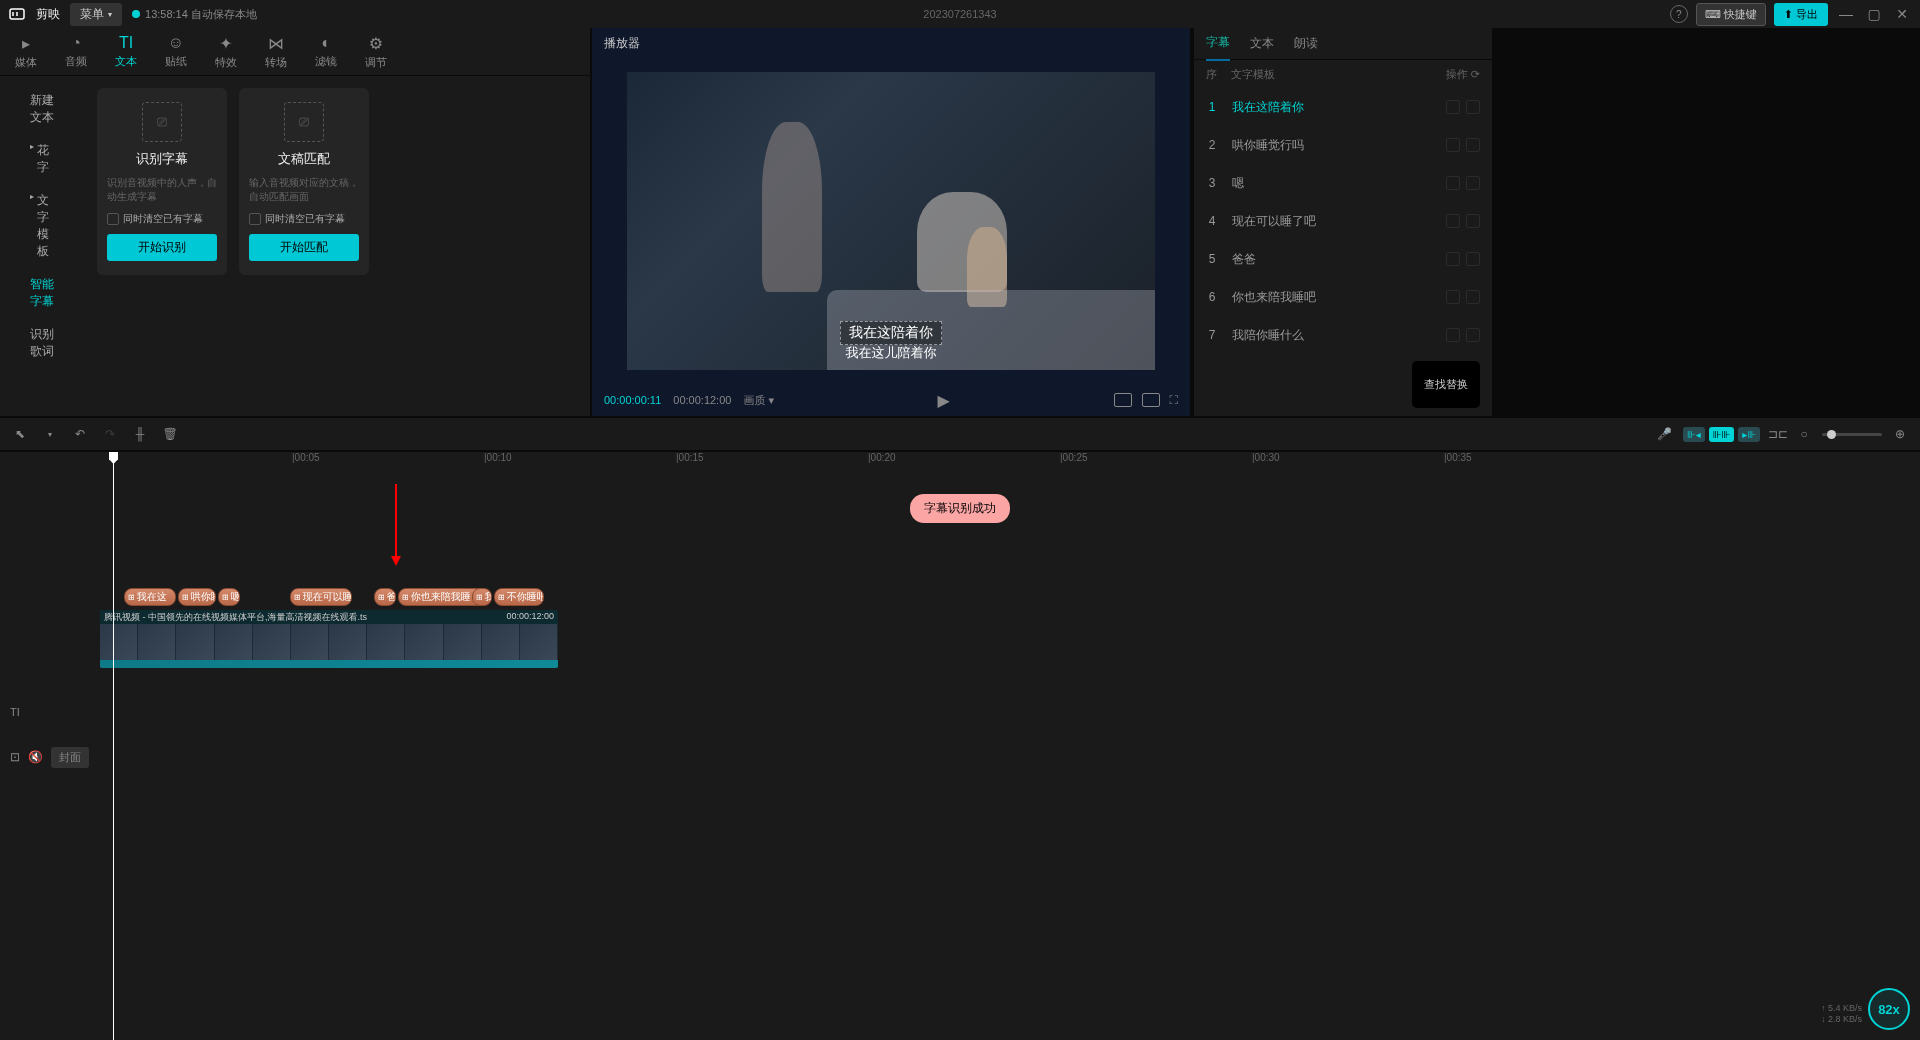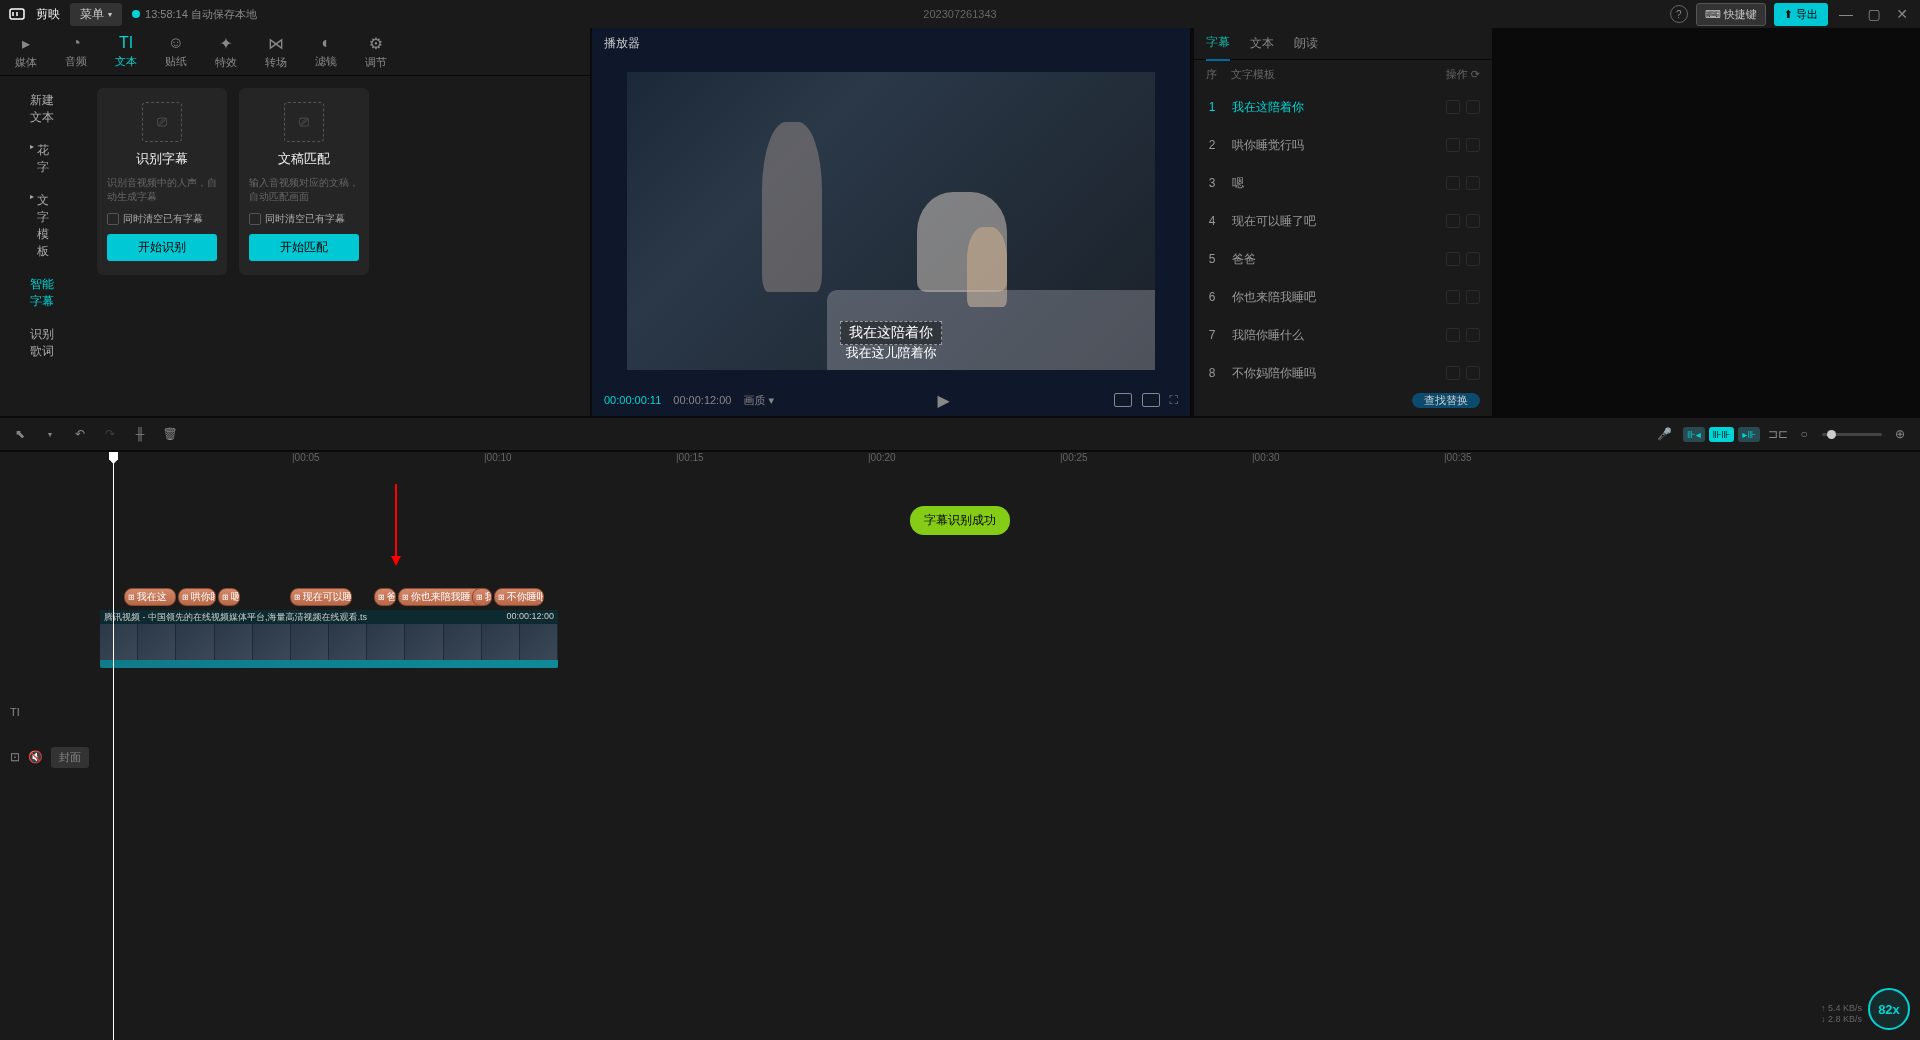--- a/index.html
+++ b/index.html
@@ -60,21 +60,21 @@
 .subtitle-header { height: 28px; display: flex; align-items: center; padding: 0 12px; justify-content: space-between; color: #666; font-size: 11px; }
 .sh-left { display: flex; gap: 14px; }
 .subtitle-list { flex: 1; overflow-y: auto; }
 .subtitle-row { height: 38px; display: flex; align-items: center; padding: 0 12px; gap: 14px; cursor: pointer; color: #999; font-size: 12px; justify-content: space-between;}
 .subtitle-row.active { color: #00d4d4; }
 .sr-left { display: flex; gap: 14px; align-items: center; }
 .sr-index { width: 12px; text-align: center; }
 .sr-actions { display: flex; gap: 6px; opacity: 0.3; }
 .sr-act { width: 14px; height: 14px; border: 1px solid #555; border-radius: 2px; cursor: pointer; }
 .right-footer { padding: 8px 12px; display: flex; justify-content: flex-end; }
-.fr-btn { background: #0c4a6e; padding: 0 12px; border-radius: 11px; font-size: 11px; cursor: pointer; }
+.fr-btn { background: #000000; padding: 16px 12px; border-radius: 5px; font-size: 11px; cursor: pointer; }
 
 .toolbar { height: 32px; background: #1a1a1a; display: flex; align-items: center; justify-content: space-between; padding: 0 12px; margin-top: 2px; }
 .tb-left { display: flex; align-items: center; gap: 14px; color: #888; }
 .tb-icon { cursor: pointer; width: 16px; height: 16px; display: flex; align-items: center; justify-content: center; }
 .tb-right { display: flex; align-items: center; gap: 10px; color: #888; }
 .magnet-group { display: flex; gap: 4px; }
 .magnet { background: #2a4a52; padding: 2px 4px; border-radius: 3px; color: #00d4d4; cursor: pointer; font-size: 10px; }
 .magnet.active { background: #00d4d4; color: #000; }
 
 .timeline { flex: 1; background: #1a1a1a; margin-top: 2px; position: relative; height: 588px; }
@@ -86,21 +86,21 @@
 .track-controls { position: absolute; left: 0; width: 100px; display: flex; align-items: center; gap: 8px; padding: 0 10px; height: 58px; color: #888; }
 .subtitle-track { height: 20px; margin-top: 118px; position: relative; }
 .sub-clip { position: absolute; height: 18px; background: linear-gradient(to bottom, #d4896b 0%, #b86848 100%); border: 1px solid #8a4a30; border-radius: 8px; font-size: 10px; color: #fff; padding: 1px 3px; overflow: hidden; white-space: nowrap; display: flex; align-items: center; gap: 2px; margin-left: 12px; }
 .sub-clip::before { content: '⊞'; font-size: 8px; }
 .video-track { height: 58px; margin-top: 2px; position: relative; }
 .video-clip { position: absolute; left: 0; width: 458px; height: 58px; background: #1a5560; border-radius: 2px; overflow: hidden; }
 .clip-header { height: 14px; background: rgba(0,0,0,0.5); font-size: 9px; color: #ccc; padding: 1px 4px; display: flex; justify-content: space-between; white-space: nowrap; overflow: hidden; }
 .clip-thumbs { height: 36px; display: flex; }
 .thumb { flex: 1; background: linear-gradient(135deg, #2a3848, #3a4858); border-right: 1px solid rgba(0,0,0,0.3); }
 .clip-wave { height: 8px; background: linear-gradient(to right, #0a8a9a, #0aa0b0); opacity: 0.7; }
-.toast { position: absolute; left: 50%; top: 54px; transform: translateX(-50%); background: #84cc16; color: #000; padding: 6px 14px; border-radius: 14px; font-size: 12px; z-index: 20; }
+.toast { position: absolute; left: 50%; top: 42px; transform: translateX(-50%); background: #fca5a5; color: #000; padding: 6px 14px; border-radius: 14px; font-size: 12px; z-index: 20; }
 .arrow { position: absolute; left: 395px; top: 32px; width: 2px; height: 80px; background: red; z-index: 15; }
 .arrow::after { content: ''; position: absolute; bottom: -2px; left: -4px; border-left: 5px solid transparent; border-right: 5px solid transparent; border-top: 10px solid red; }
 .track-label { position: absolute; left: 10px; display: flex; align-items: center; gap: 6px; color: #888; font-size: 11px; }
 .speed-badge { position: absolute; right: 10px; bottom: 10px; width: 42px; height: 42px; border: 2px solid #00d4d4; border-radius: 50%; display: flex; align-items: center; justify-content: center; color: #00d4d4; font-size: 13px; font-weight: bold; background: rgba(0,200,212,0.1); }
 .net-stats { position: absolute; right: 58px; bottom: 14px; font-size: 9px; color: #666; text-align: right; line-height: 1.3; }
 .cover-btn { background: #333; padding: 3px 8px; border-radius: 3px; font-size: 11px; cursor: pointer; }
 .fig-person { position: absolute; background: rgba(180,160,150,0.4); border-radius: 40% 40% 10% 10%; }
 </style>
 </head>
 <body>

